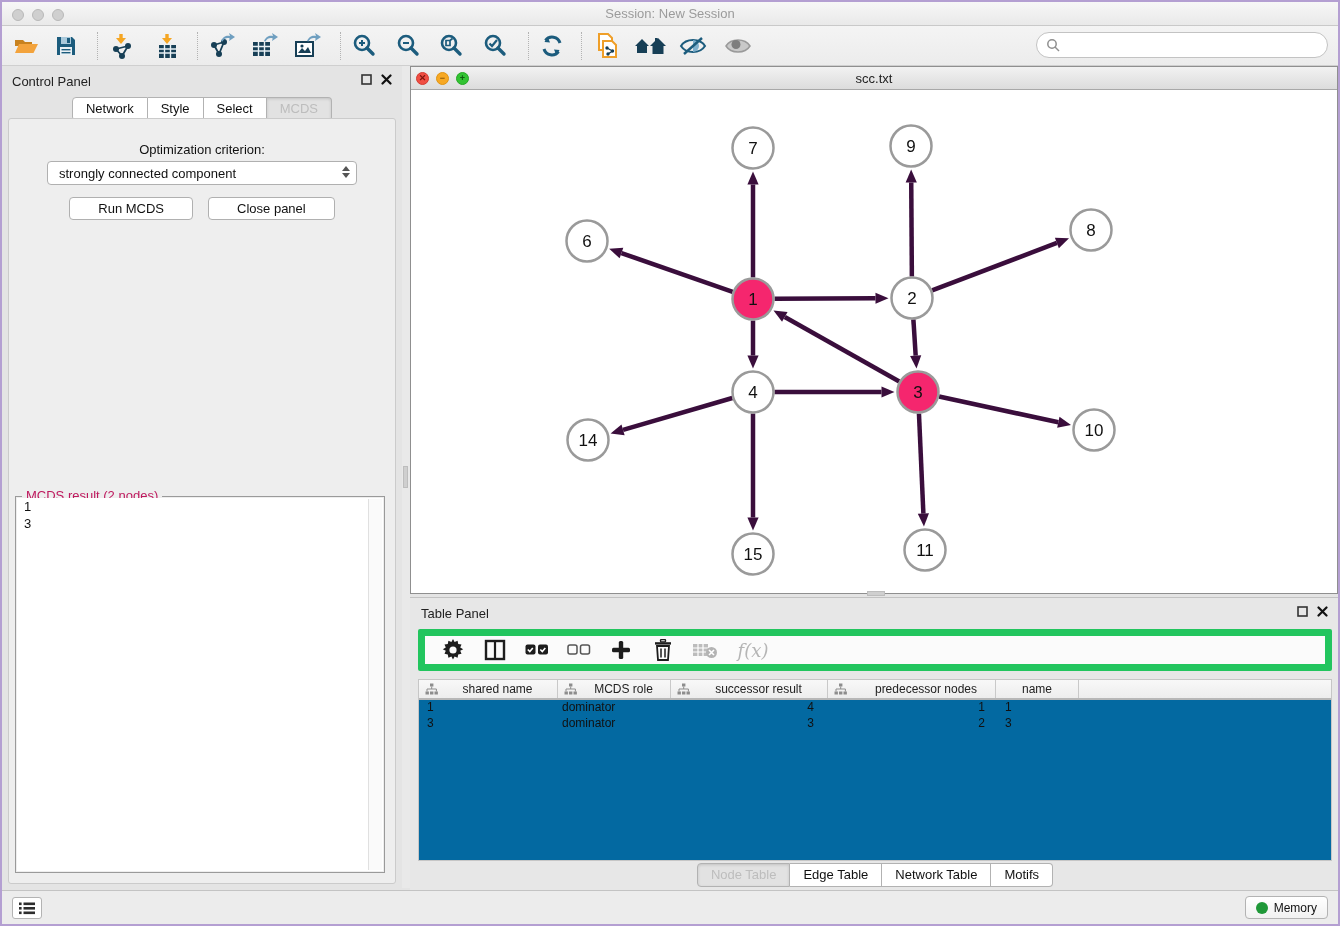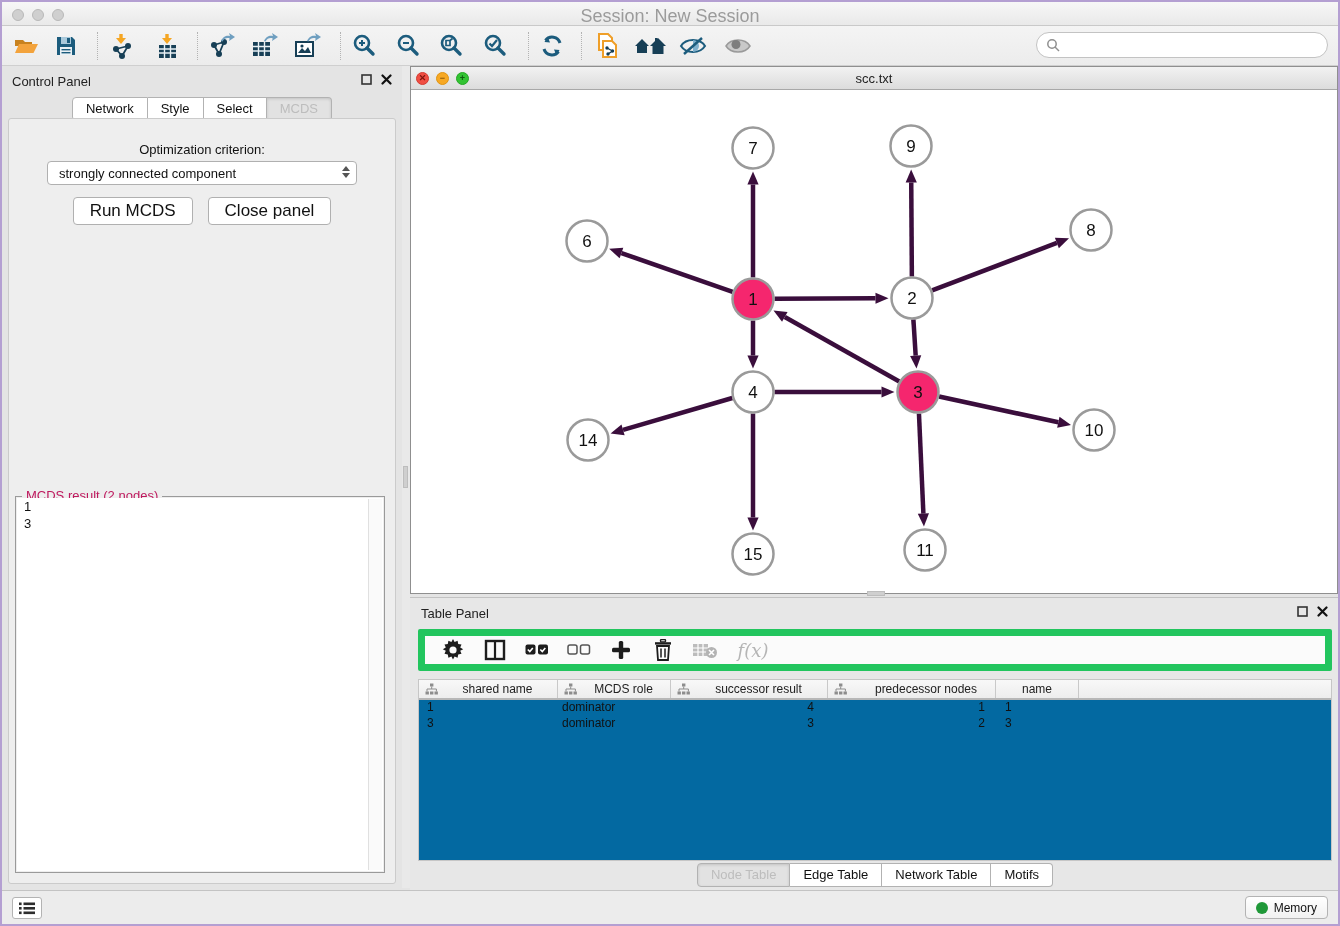--- a/index.html
+++ b/index.html
@@ -4,21 +4,21 @@
 <style>
   * { margin:0; padding:0; box-sizing:border-box; }
   html,body { width:1340px; height:926px; }
   body { font-family:"Liberation Sans", sans-serif; background:#e4e4e4; }
   .app { position:relative; width:1340px; height:926px; border:2px solid #b49fd2; background:#e4e4e4; overflow:hidden; }
 
   
   .titlebar { position:absolute; left:0; top:0; width:100%; height:24px;
     background:linear-gradient(#f7f7f7,#e9e9e9); border-bottom:1px solid #c9c9c9; }
   .titlebar .title { position:absolute; left:0; right:0; top:4px; text-align:center;
-    font-size:18px; color:#9b9b9b; }
+    font-size:13px; color:#9b9b9b; }
   .tl-dot { position:absolute; top:7px; width:12px; height:12px; border-radius:50%;
     border:1px solid #b9b9b9; background:#cfcfcf; }
   .tl-dot.inactive1{ left:10px; } .tl-dot.inactive2{ left:30px; } .tl-dot.inactive3{ left:50px; }
 
   
   .toolbar { position:absolute; left:0; top:24px; width:100%; height:40px;
     background:linear-gradient(#f4f4f4,#ececec); border-bottom:1px solid #cfcfcf; }
   .tbtn { position:absolute; top:3px; width:36px; height:34px; display:flex; align-items:center;
     justify-content:center; border-radius:4px; }
   .tsep { position:absolute; top:6px; width:0; height:28px; border-left:1px dotted #b3b3b3; }
@@ -41,21 +41,21 @@
     border:1px solid #cbcbcb; border-radius:3px; background:#eeeeee; }
   .opt-label { position:absolute; left:0; right:0; top:23px; text-align:center; font-size:13px; color:#111; }
   .opt-select { position:absolute; left:38px; right:38px; top:42px; height:24px; background:#fff;
     border:1px solid #b0b0b0; border-radius:4px; font-size:13px; display:flex; align-items:center;
     padding-left:11px; color:#111; }
   .opt-select .stepper { position:absolute; right:6px; top:4px; display:flex; flex-direction:column; gap:2px; }
   .opt-select .stepper i { width:0; height:0; border-left:4px solid transparent; border-right:4px solid transparent; }
   .opt-select .stepper i.up { border-bottom:5px solid #555; }
   .opt-select .stepper i.down { border-top:5px solid #555; }
   .cp-buttons { position:absolute; left:0; right:0; top:78px; display:flex; justify-content:center; gap:15px; }
-  .btn { background:#fff; border:1px solid #b0b0b0; border-radius:4px; padding:3px 16px; font-size:17px; color:#111; }
+  .btn { background:#fff; border:1px solid #b0b0b0; border-radius:4px; padding:3px 28px; font-size:13px; color:#111; }
   .groupbox { position:absolute; left:6px; right:10px; top:377px; bottom:10px; border:1px solid #9a9a9a; }
   .groupbox .legend { position:absolute; left:6px; top:-9px; background:#eeeeee; padding:0 4px; font-size:13px; color:#be185d; }
   .groupbox .list { position:absolute; left:1px; right:1px; top:1px; bottom:1px; background:#fff; overflow:hidden; }
   .groupbox .list .item { font-size:13px; color:#111; padding:1px 0 1px 7px; }
   .groupbox .vscroll { position:absolute; right:1px; top:1px; bottom:1px; width:14px; background:#fafafa; border-left:1px solid #e0e0e0; }
 
   
   .vsplit { position:absolute; left:400px; top:64px; width:8px; height:822px; background:#e9e9e9; }
   .vsplit .nub, .hnub { position:absolute; background:#cfcfcf; border:1px solid #bdbdbd; }
   .vsplit .nub { left:1px; top:400px; width:5px; height:22px; }

